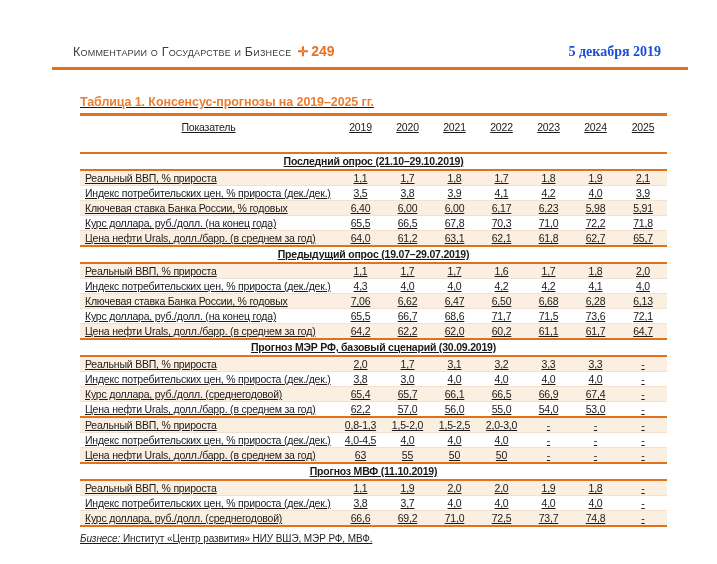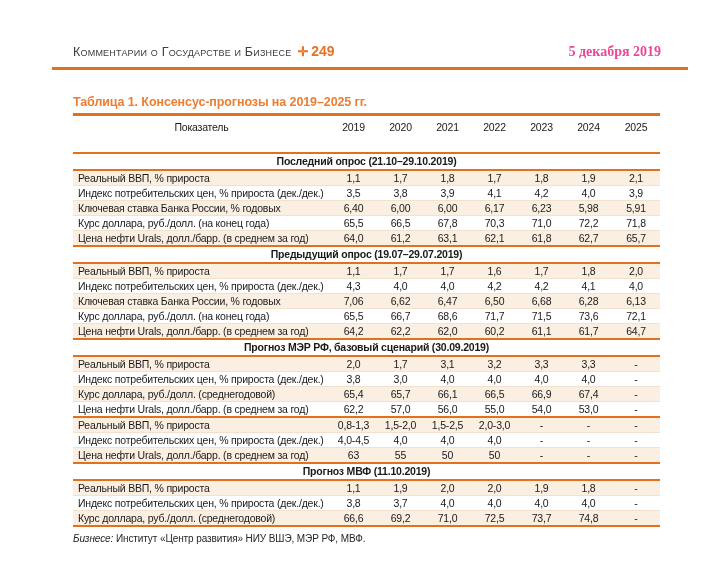--- a/index.html
+++ b/index.html
@@ -12,27 +12,27 @@
     position:absolute;top:43px;left:73px;width:588px;
     display:flex;justify-content:space-between;align-items:baseline;
   }
   .journal{display:flex;align-items:baseline;gap:6px;}
   .journal-name{
     font-variant:small-caps;font-size:12.5px;letter-spacing:0.2px;color:#3c3c3c;
   }
   .issue{color:#e87122;font-weight:bold;font-size:14px;display:inline-flex;align-items:baseline;gap:3px;}
   .cross{font-size:13px;font-weight:bold;}
   .doc-date{
-    font-family:"Liberation Serif",serif;font-weight:bold;font-size:14px;color:#ec4899;
+    font-family:"Liberation Serif",serif;font-weight:bold;font-size:14px;color:#1d4ed8;
   }
   .header-rule{
     position:absolute;top:67px;left:52px;width:636px;height:3px;background:#e2711d;
   }
   
-  .content{position:absolute;top:95px;left:73px;width:587px;}
+  .content{position:absolute;top:95px;left:80px;width:587px;text-decoration:underline;}
   .table-title{
     color:#ed7d31;font-weight:bold;font-size:12.5px;letter-spacing:-0.1px;line-height:14px;
   }
   table.forecast{
     border-collapse:collapse;table-layout:fixed;width:587px;margin-top:4px;
   }
   table.forecast th,table.forecast td{
     font-size:10.5px;line-height:12px;letter-spacing:-0.2px;color:#1a1a1a;
   }
   thead th{

